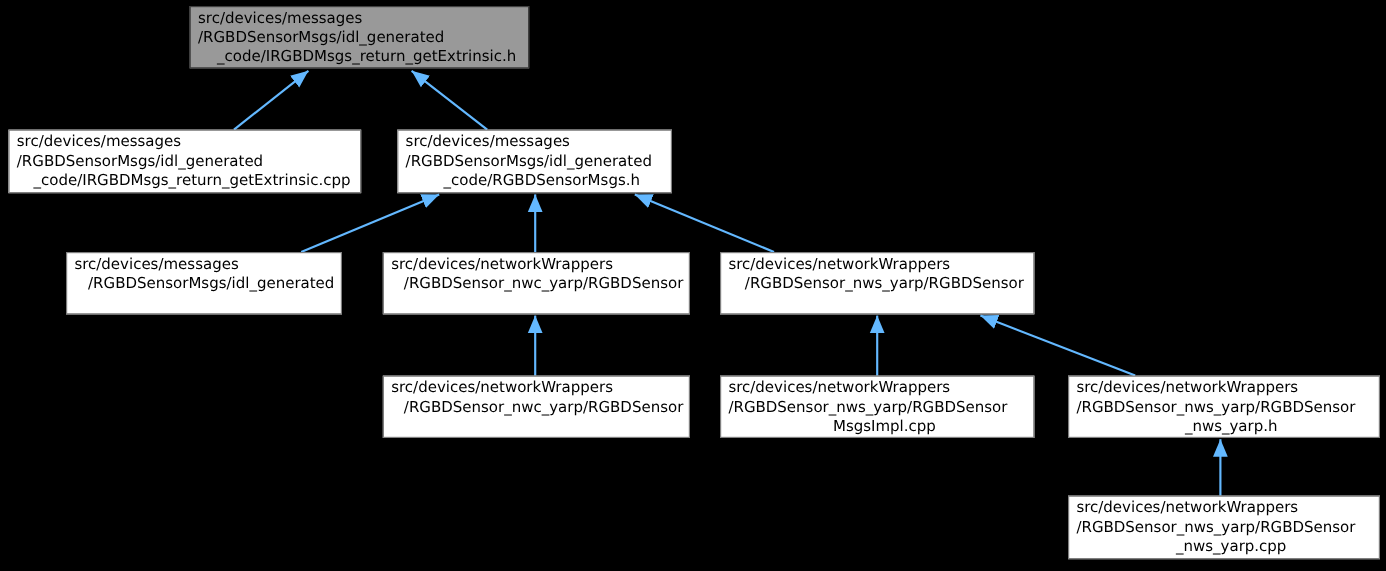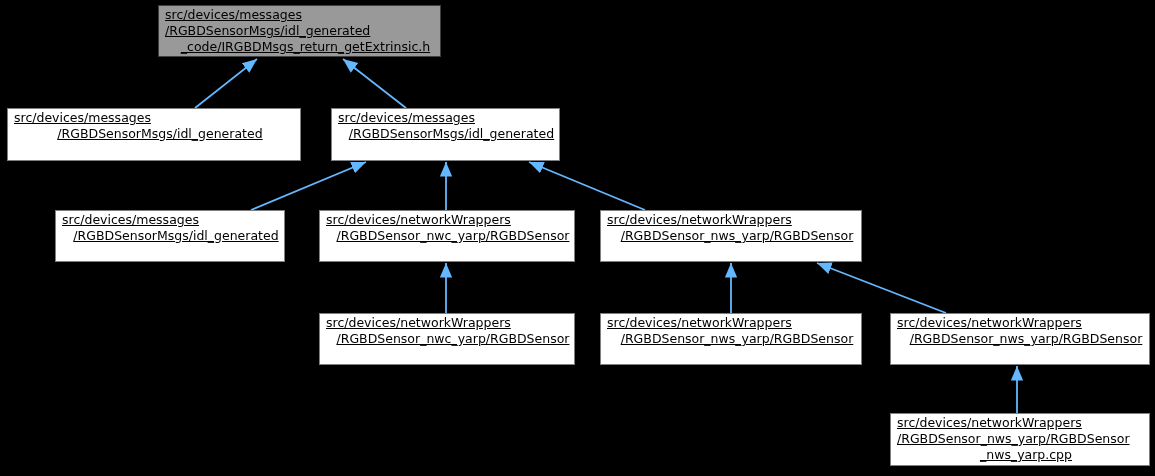--- a/index.html
+++ b/index.html
@@ -26,21 +26,20 @@
   }
   .node.hl {
     background: #999999;
     border-color: #404040;
     cursor: default;
   }
   .ln {
     padding-left: 6px;
     white-space: nowrap;
     text-align: left;
-    text-decoration: underline;
   }
   .ln:last-child {
     padding-left: 12px;
     text-align: center;
   }
 </style>
 </head>
 <body>
 
 <div id="graph-canvas">
@@ -66,25 +65,27 @@
 
   <div class="node hl" style="left:158px; top:5px; width:283px; height:52px;">
     <div class="ln">src/devices/messages</div>
     <div class="ln">/RGBDSensorMsgs/idl_generated</div>
     <div class="ln">_code/IRGBDMsgs_return_getExtrinsic.h</div>
   </div>
 
   <div class="node" style="left:7px; top:108px; width:294px; height:53px;">
     <div class="ln">src/devices/messages</div>
     <div class="ln">/RGBDSensorMsgs/idl_generated</div>
+    <div class="ln">_code/IRGBDMsgs_return_getExtrinsic.cpp</div>
   </div>
 
   <div class="node" style="left:331px; top:108px; width:229px; height:53px;">
     <div class="ln">src/devices/messages</div>
     <div class="ln">/RGBDSensorMsgs/idl_generated</div>
+    <div class="ln">_code/RGBDSensorMsgs.h</div>
   </div>
 
   <div class="node" style="left:55px; top:210px; width:230px; height:52px;">
     <div class="ln">src/devices/messages</div>
     <div class="ln">/RGBDSensorMsgs/idl_generated</div>
   </div>
 
   <div class="node" style="left:319px; top:210px; width:256px; height:52px;">
     <div class="ln">src/devices/networkWrappers</div>
     <div class="ln">/RGBDSensor_nwc_yarp/RGBDSensor</div>
@@ -96,25 +97,27 @@
   </div>
 
   <div class="node" style="left:319px; top:313px; width:256px; height:52px;">
     <div class="ln">src/devices/networkWrappers</div>
     <div class="ln">/RGBDSensor_nwc_yarp/RGBDSensor</div>
   </div>
 
   <div class="node" style="left:600px; top:313px; width:262px; height:52px;">
     <div class="ln">src/devices/networkWrappers</div>
     <div class="ln">/RGBDSensor_nws_yarp/RGBDSensor</div>
+    <div class="ln">MsgsImpl.cpp</div>
   </div>
 
   <div class="node" style="left:890px; top:313px; width:260px; height:52px;">
     <div class="ln">src/devices/networkWrappers</div>
     <div class="ln">/RGBDSensor_nws_yarp/RGBDSensor</div>
+    <div class="ln">_nws_yarp.h</div>
   </div>
 
   <div class="node" style="left:890px; top:413px; width:260px; height:53px;">
     <div class="ln">src/devices/networkWrappers</div>
     <div class="ln">/RGBDSensor_nws_yarp/RGBDSensor</div>
     <div class="ln">_nws_yarp.cpp</div>
   </div>
 
 </div>
 

